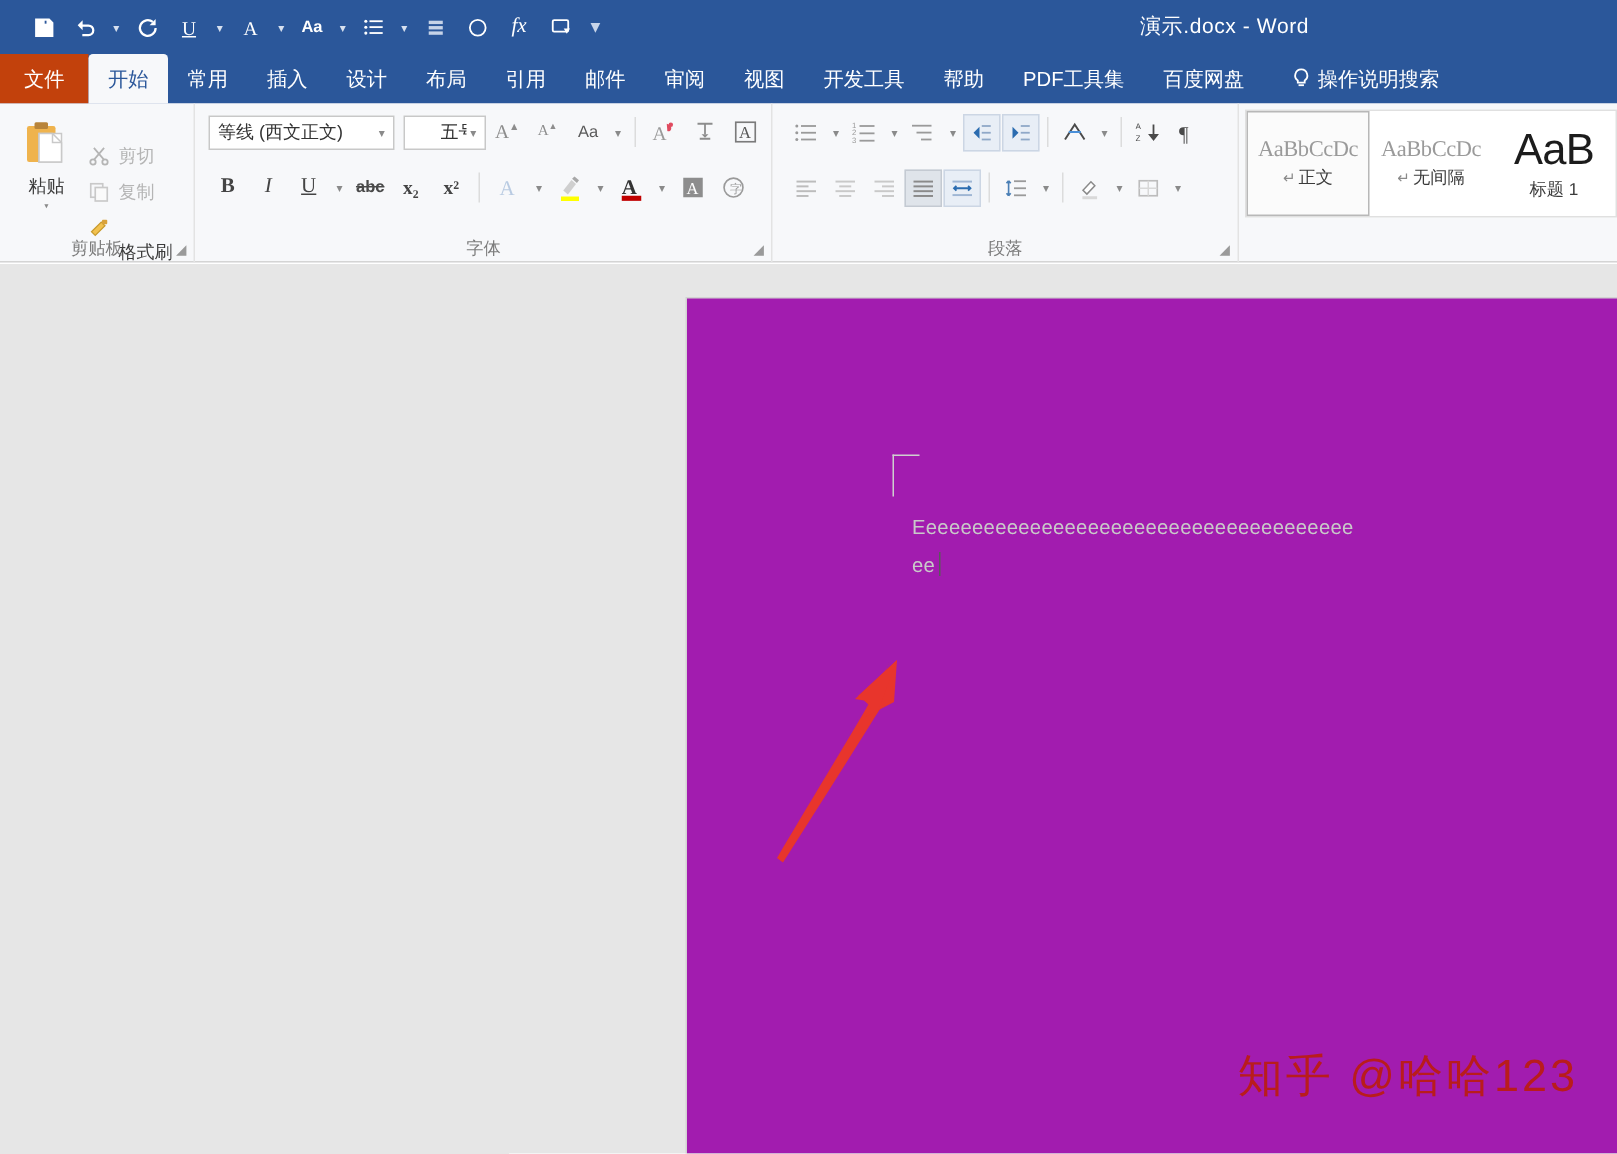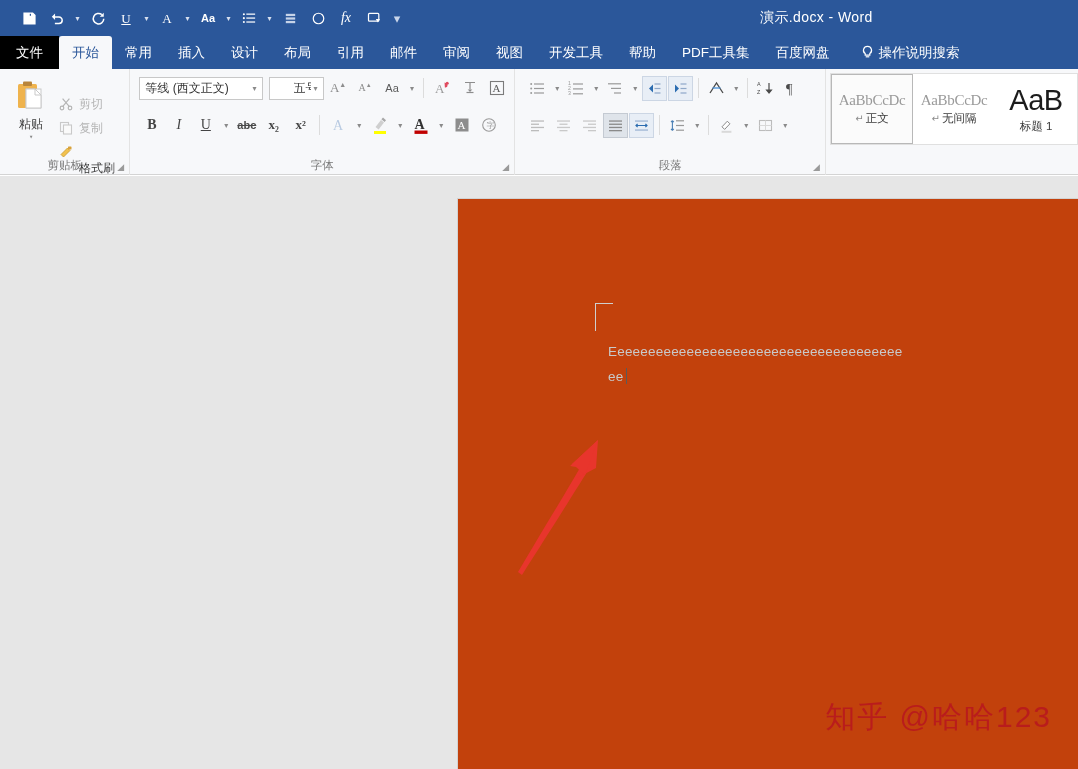--- a/index.html
+++ b/index.html
@@ -45,21 +45,21 @@
   
   .tabstrip {
     position: absolute; left: 0; top: 36px; width: 1078px; height: 33px;
     background: #2b579a; display: flex; align-items: flex-end;
   }
   .tab {
     height: 33px; padding: 0 13px;
     display: flex; align-items: center; justify-content: center;
     color: #ffffff; font-size: 13.5px; white-space: nowrap;
   }
-  .tab.file { background: #000000; padding: 0 16px; }
+  .tab.file { background: #c2410c; padding: 0 16px; }
   .tab.active {
     background: #f7f8fa; color: #2b579a; border-radius: 3px 3px 0 0;
   }
   .tab.tell-me { gap: 5px; padding-left: 18px; }
   .bulb { width: 13px; height: 16px; display: inline-block; }
 
   
   .ribbon {
     position: absolute; left: 0; top: 69px; width: 1078px; height: 106px;
     background: #f7f8fa;
@@ -145,21 +145,21 @@
   .style-name { font-size: 11.5px; color: #3b3b3b; white-space: nowrap; }
   .style-name .pil { color: #8a8a8a; font-size: 10px; margin-right: 2px; }
 
   
   .canvas {
     position: absolute; left: 0; top: 176px; width: 1078px; height: 593px;
     background: #e6e6e6;
   }
   .page {
     position: absolute; left: 458px; top: 23px;
-    width: 620px; height: 570px; background: #c2410c;
+    width: 620px; height: 570px; background: #a21caf;
     box-shadow: 0 0 0 1px #d2d2d2;
   }
   .margin-mark {
     position: absolute; left: 137px; top: 104px;
     width: 18px; height: 28px;
     border-left: 1px solid #cfcfcf; border-top: 1px solid #cfcfcf;
   }
   .doc-text {
     position: absolute; left: 150px; top: 140px; width: 300px;
     font-family: "Liberation Sans", sans-serif;

